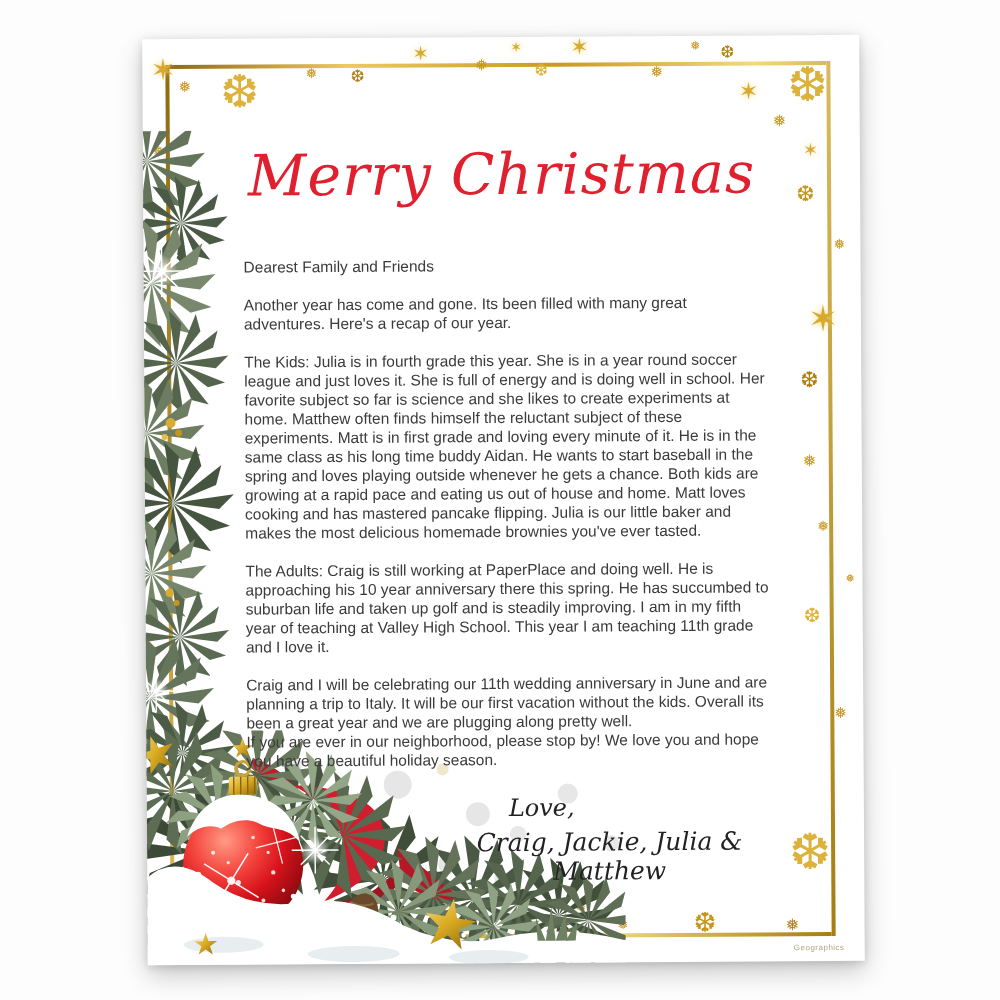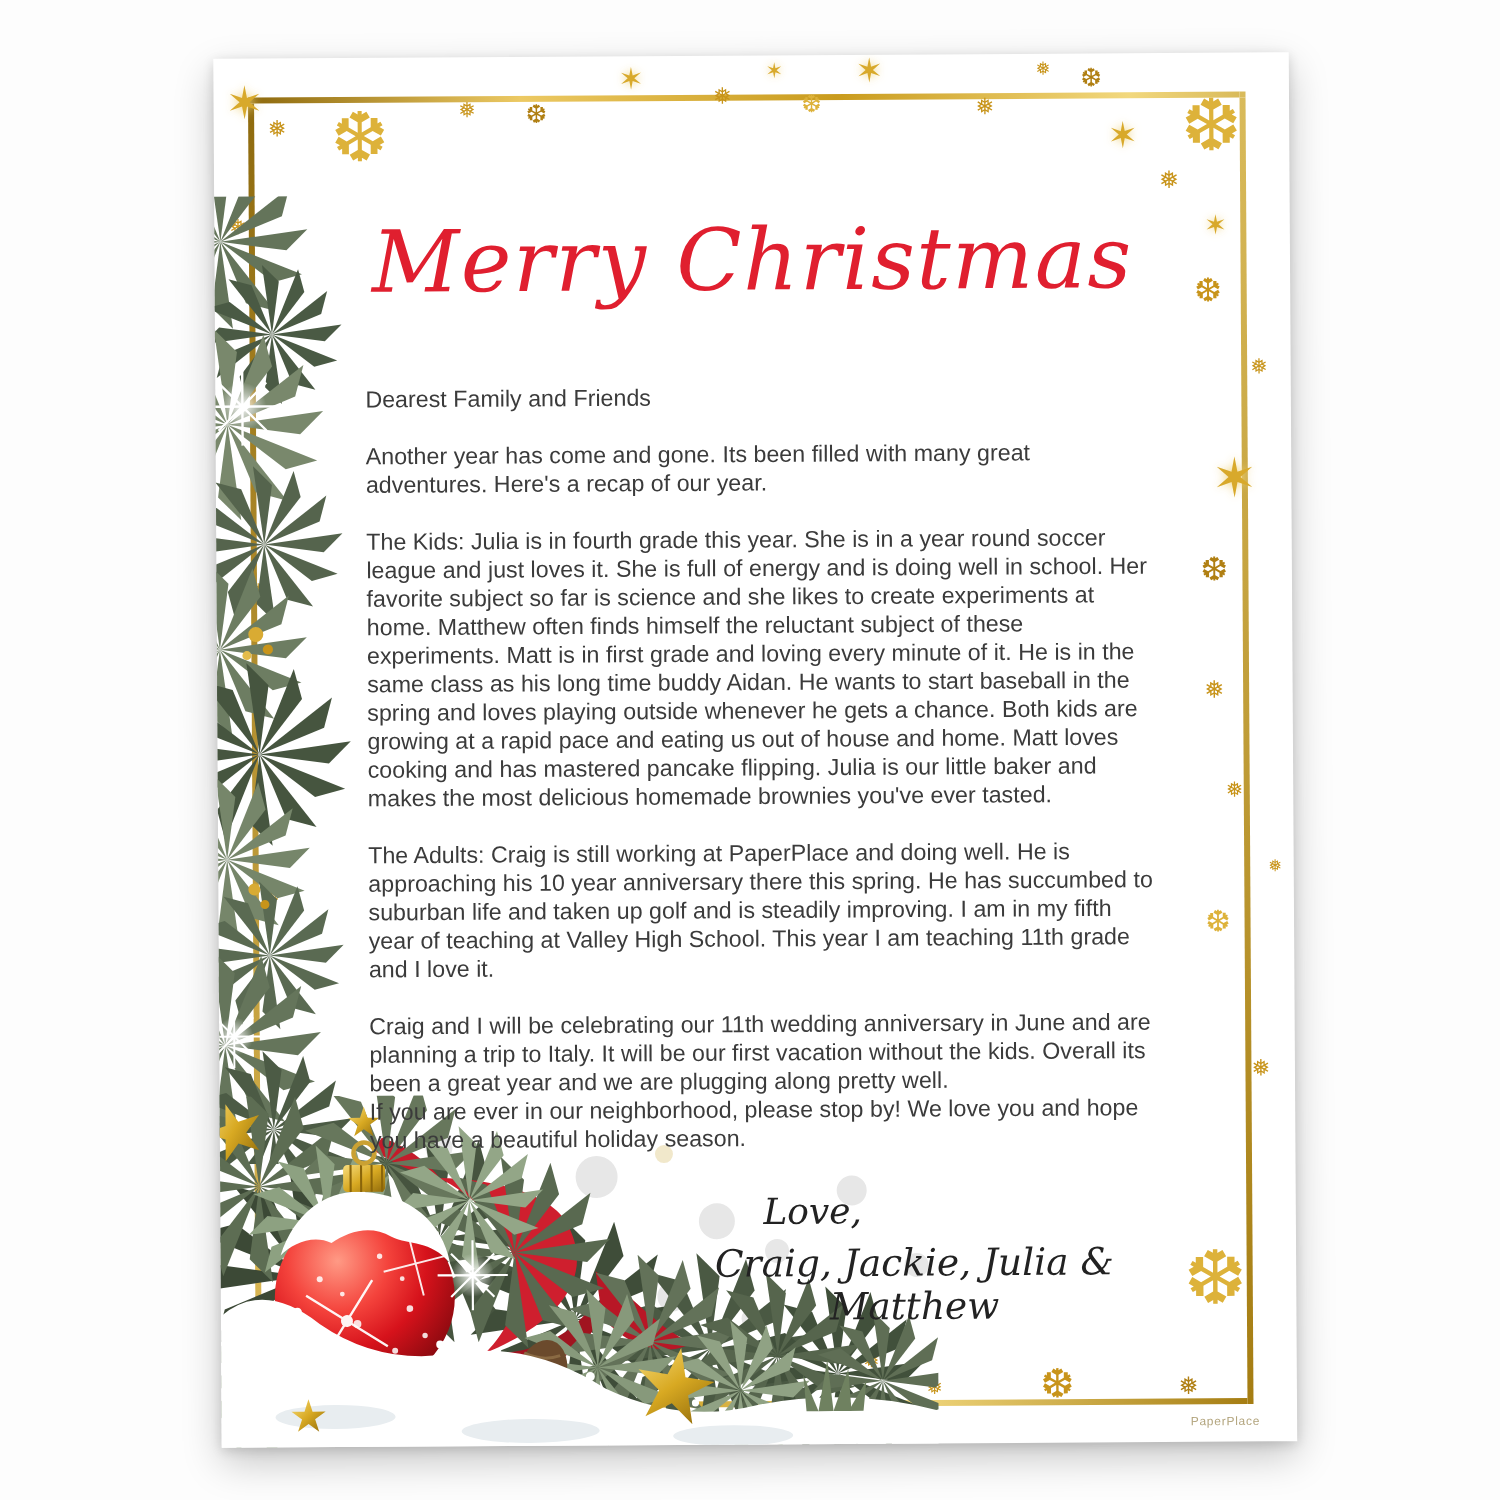--- a/index.html
+++ b/index.html
@@ -238,15 +238,15 @@
       <p>The Adults: Craig is still working at PaperPlace and doing well. He is approaching his 10 year anniversary there this spring. He has succumbed to suburban life and taken up golf and is steadily improving. I am in my fifth year of teaching at Valley High School. This year I am teaching 11th grade and I love it.</p>
       <p>Craig and I will be celebrating our 11th wedding anniversary in June and are planning a trip to Italy. It will be our first vacation without the kids. Overall its been a great year and we are plugging along pretty well.
 If you are ever in our neighborhood, please stop by! We love you and hope you have a beautiful holiday season.</p>
     </div>
 
     <div class="closing-block">
       <p class="closing-line">Love,</p>
       <p class="signature-line">Craig, Jackie, Julia &amp; Matthew</p>
     </div>
 
-    <span class="watermark">PaperPlace</span>
+    <span class="watermark">Geographics</span>
   </div>
 </div>
 
 </body></html>

